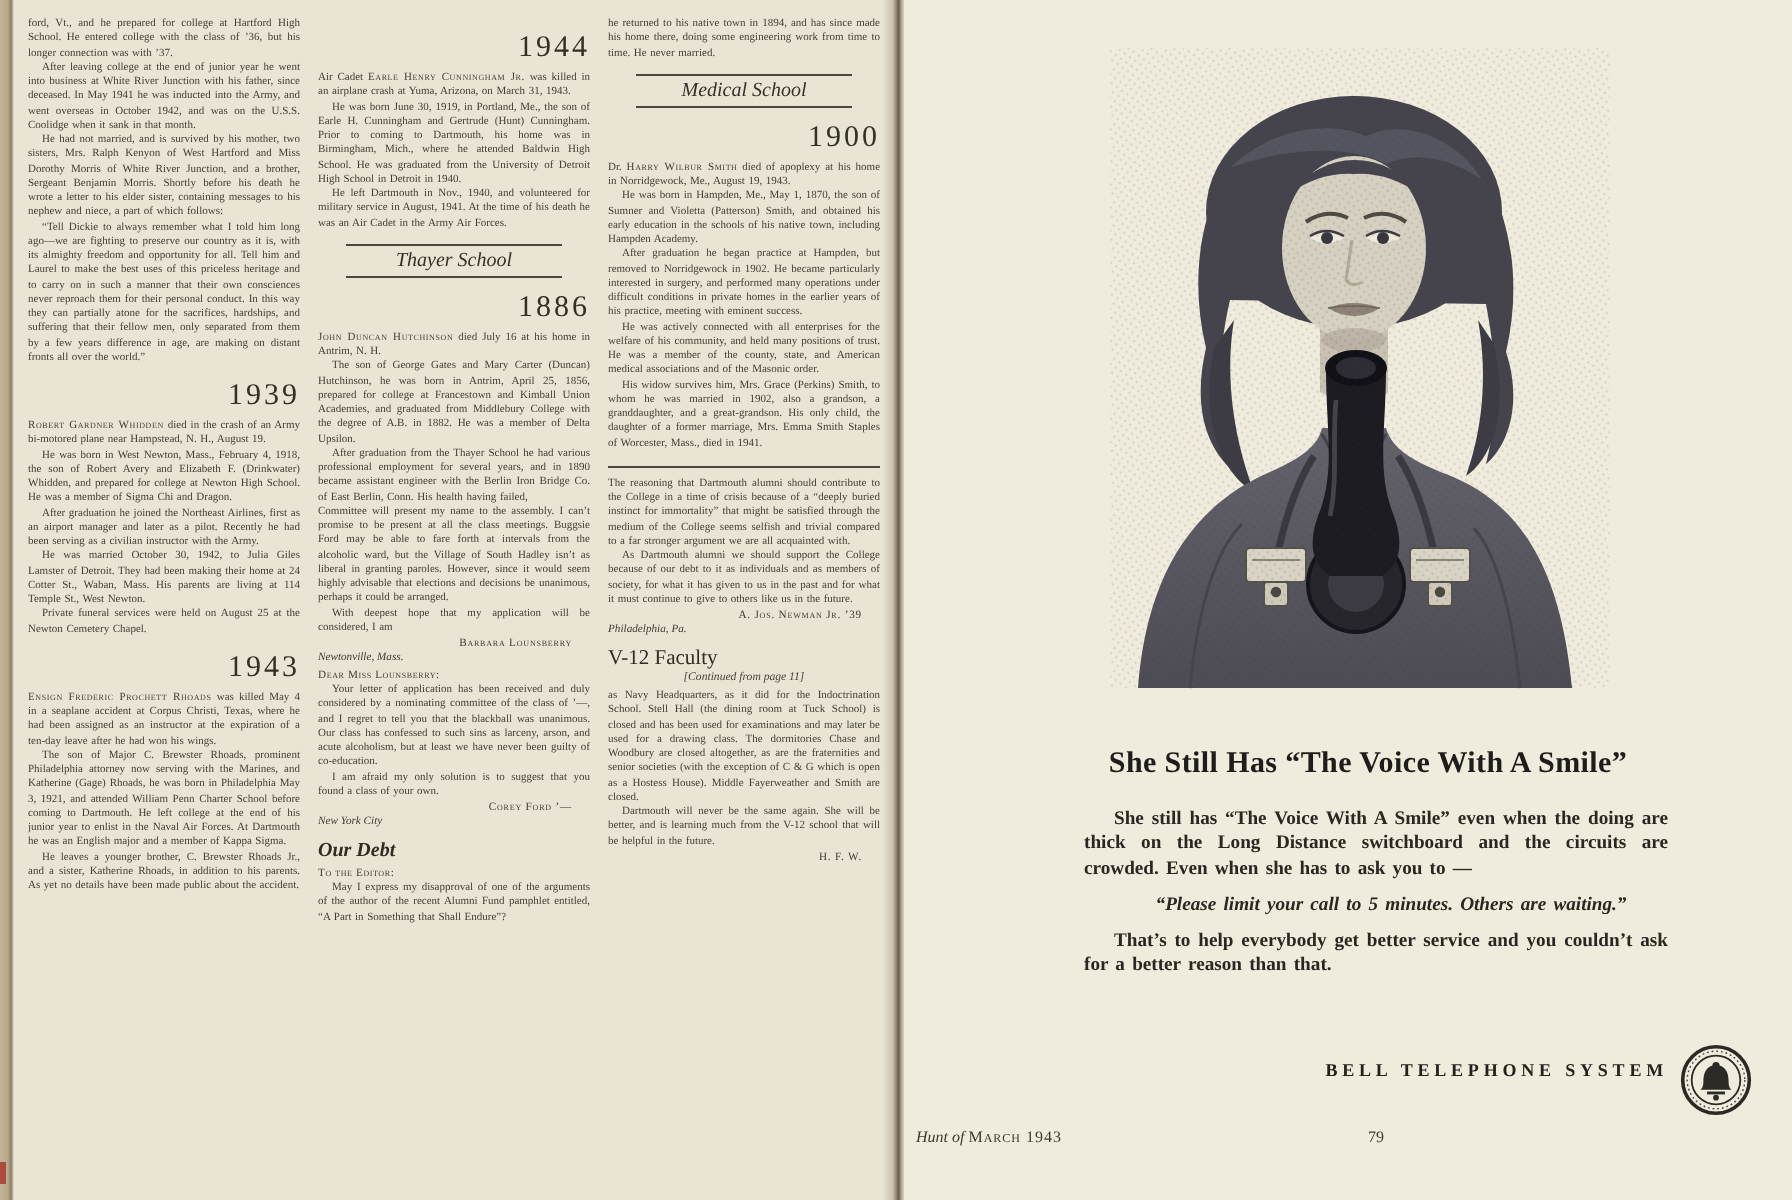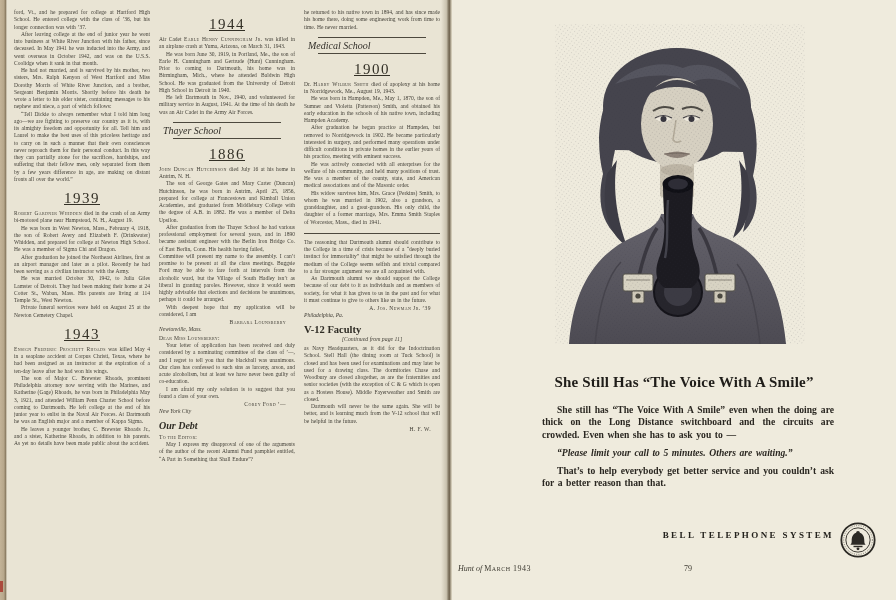--- a/index.html
+++ b/index.html
@@ -18,47 +18,47 @@
 
   
   #page-left{position:absolute;left:7px;top:0;width:437px;height:600px;background:#e9e4d4;}
   #columns{position:absolute;left:7px;top:9px;width:426px;height:553px;display:flex;gap:9px;}
   .col{width:136px;height:553px;overflow:hidden;}
   .bp{margin:0;font-size:5.5px;line-height:7.25px;text-align:justify;text-indent:7px;
       color:#413e36;word-spacing:.4px;}
   .bp.ni{text-indent:0;}
   .sc,.pre{font-size:5.5px;}
   .sc{font-variant:small-caps;letter-spacing:.3px;}
-  h2.year{margin:7px 0 4px;font-weight:400;font-size:15px;line-height:16px;text-align:center;
-      letter-spacing:1.5px;color:#333026;text-decoration:underline;}
-  .schoolhead{margin:6px 4px 5px;text-align:left;}
+  h2.year{margin:7px 0 4px;font-weight:400;font-size:15px;line-height:16px;text-align:right;
+      letter-spacing:1.5px;color:#333026;}
+  .schoolhead{margin:6px 4px 5px;text-align:center;}
   .schoolhead .hrule{display:block;height:0;border-top:.9px solid #4c483d;margin:0 10px;}
   .schoolhead h3{margin:2px 0;font-style:italic;font-weight:400;font-size:10px;color:#33302a;}
   .colrule{border:none;border-top:.9px solid #4c483d;margin:7px 0 5px;}
   h3.letters{margin:0 0 1px;font-weight:400;font-size:11.5px;color:#33302a;}
-  h3.bold{margin:6px 0 1px;font-weight:700;font-size:10.5px;color:#2f2c25;}
+  h3.bold{margin:6px 0 1px;font-weight:400;font-size:10.5px;color:#2f2c25;}
   h3.ital{margin:6px 0 2px;font-weight:700;font-style:italic;font-size:10px;color:#2f2c25;}
   .cont{font-style:italic;font-size:5.8px;text-align:center;margin:0 0 3px;color:#45423a;}
   .salute{font-variant:small-caps;font-size:5.6px;margin:3px 0 1px;letter-spacing:.3px;}
   .sig{font-variant:small-caps;font-size:5.6px;text-align:right;padding-right:9px;
        letter-spacing:.4px;margin:1px 0;}
   .place{font-style:italic;font-size:5.6px;margin:0 0 2px;}
   #footer-left{position:absolute;left:0;top:568px;width:437px;height:14px;font-size:7px;color:#3c3930;}
   #pageno-78{position:absolute;left:213px;top:0;}
   #mag-title{position:absolute;right:2px;top:0;letter-spacing:1.3px;}
 
   
   #page-right{position:absolute;left:452px;top:0;width:444px;height:600px;background:#efebdd;}
   #portrait{position:absolute;left:103px;top:22px;width:250px;height:324px;}
   #ad-headline{position:absolute;left:56px;top:374px;width:352px;text-align:center;
       font-weight:700;font-size:15px;letter-spacing:.2px;color:#1f1d19;}
   #ad-body{position:absolute;left:90px;top:404px;width:292px;}
   .adp{margin:0 0 5.5px;font-weight:700;font-size:9.6px;line-height:12.4px;
       text-indent:15px;text-align:justify;word-spacing:1.2px;color:#2a2721;}
-  .adp.it{font-style:italic;text-align:left;}
+  .adp.it{font-style:italic;text-align:center;}
   #brand-row{position:absolute;left:0;top:522px;width:430px;height:40px;}
   #brand-word{position:absolute;right:48px;top:8px;font-weight:700;font-size:9px;
       letter-spacing:2.4px;color:#24221d;}
   #bell-logo{position:absolute;right:6px;top:0;width:36px;height:36px;}
   #footer-right{position:absolute;left:0;top:564px;width:444px;height:16px;font-size:8px;color:#3c3930;}
   #issue-line{position:absolute;left:6px;top:0;}
   #issue-prefix{font-style:italic;}
   #issue-date{font-variant:small-caps;letter-spacing:.5px;}
   #pageno-79{position:absolute;left:232px;top:0;}
 </style>

